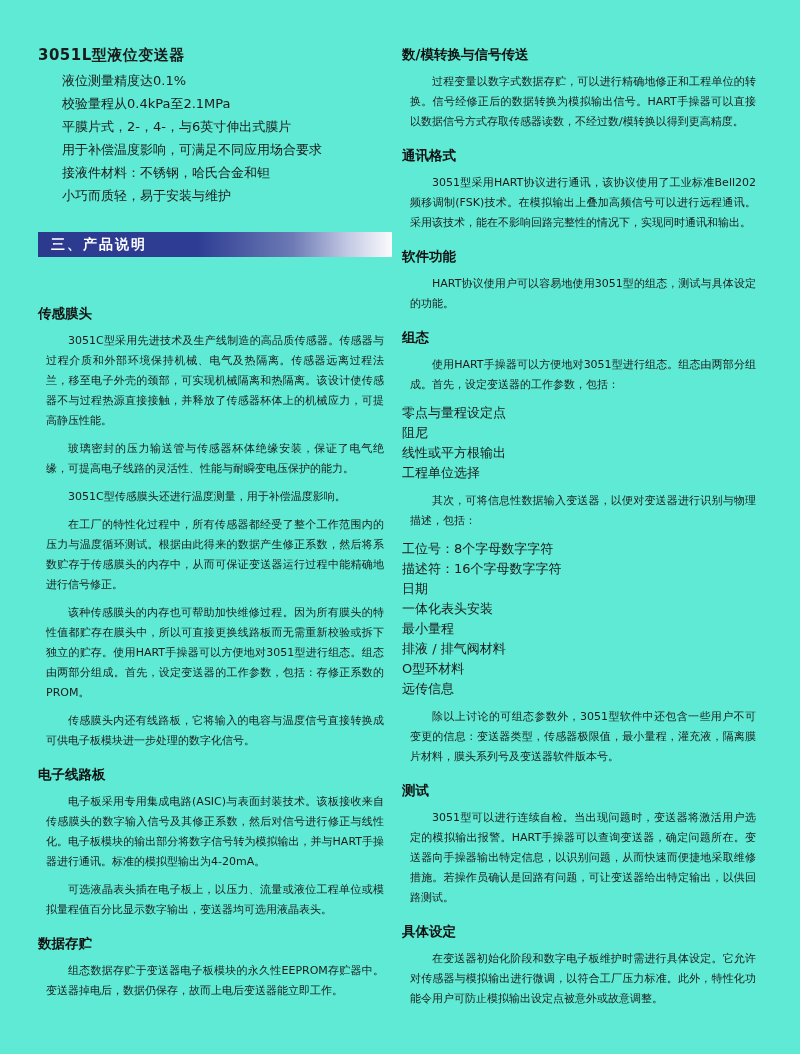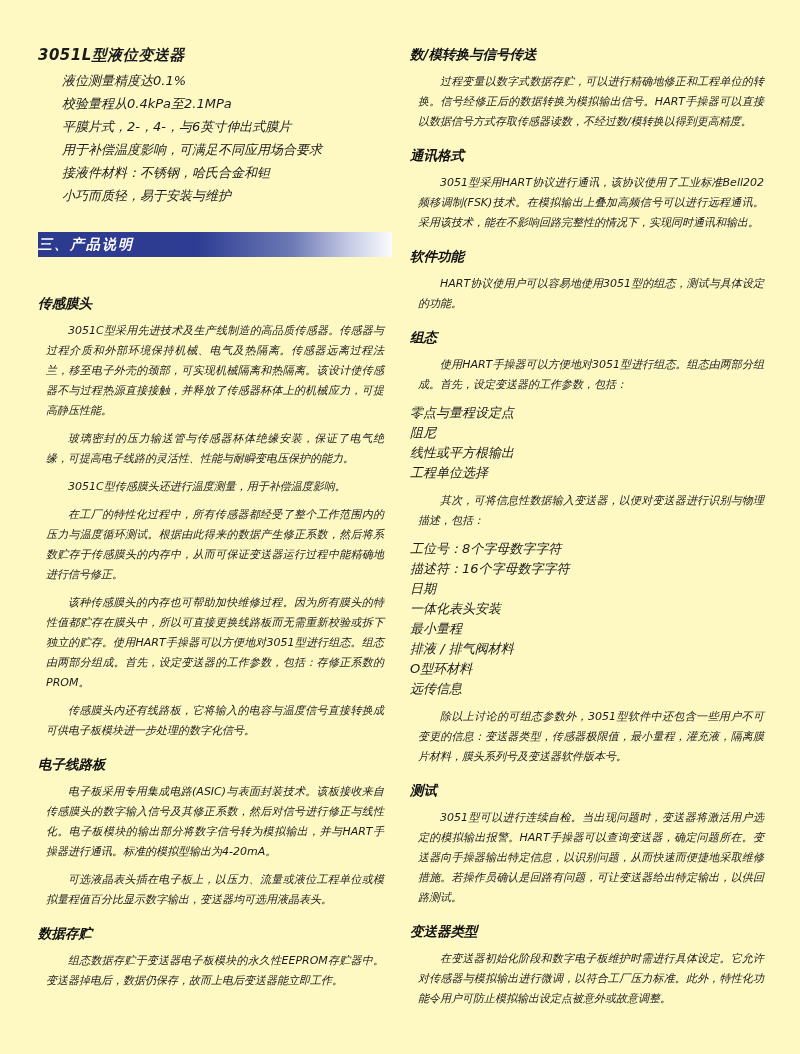--- a/index.html
+++ b/index.html
@@ -1,37 +1,37 @@
 <!DOCTYPE html>
 <html><head>
 <meta charset="utf-8">
 <style>
   html,body { margin:0; padding:0; background:#ffffff; }
   .page {
     width:800px; height:1054px; box-sizing:border-box;
-    background:#fef9c3; color:#1b1b1b;
+    background:#5eead4; color:#1b1b1b;
     font-family:"DejaVu Sans","Liberation Sans",sans-serif;
     padding:46px 28px 0 38px;
-    display:flex; gap:18px; overflow:hidden;font-style:italic;
+    display:flex; gap:10px; overflow:hidden;
   }
   .col { box-sizing:border-box; }
   .col-left  { flex:0 0 354px; width:354px; }
   .col-right { flex:0 0 362px; width:362px; }
 
   .prod-title { font-size:15px; font-weight:bold; margin:0 0 4px 0; letter-spacing:0.5px; }
   .feature { font-size:13px; line-height:23px; padding-left:24px; }
 
   .banner {
-    margin-top:25px; height:25px; line-height:25px; 
+    margin-top:25px; height:25px; line-height:25px; padding-left:13px;
     background:linear-gradient(90deg,#2c3a8e 0%,#2e3d93 45%,#6d7ab5 72%,#c6cbe5 88%,#fbfbfd 100%);
     color:#ffffff; font-size:14px; font-weight:bold; letter-spacing:2px;
   }
 
   .section h2 { font-size:13.5px; font-weight:bold; margin:15px 0 2px 0; color:#111; }
-  .section.after-banner h2 { margin-top:38px; }
+  .section.after-banner h2 { margin-top:48px; }
 
   .para {
     margin:8px; font-size:11px; line-height:20px;
     text-align:justify; text-indent:2em;
   }
   .line { margin:0; font-size:13px; line-height:20px; }
 </style>
 </head>
 <body>
 
@@ -112,18 +112,18 @@
       <p class="line">远传信息</p>
       <p class="para">除以上讨论的可组态参数外，3051型软件中还包含一些用户不可变更的信息：变送器类型，传感器极限值，最小量程，灌充液，隔离膜片材料，膜头系列号及变送器软件版本号。</p>
     </div>
 
     <div class="section">
       <h2>测试</h2>
       <p class="para">3051型可以进行连续自检。当出现问题时，变送器将激活用户选定的模拟输出报警。HART手操器可以查询变送器，确定问题所在。变送器向手操器输出特定信息，以识别问题，从而快速而便捷地采取维修措施。若操作员确认是回路有问题，可让变送器给出特定输出，以供回路测试。</p>
     </div>
 
     <div class="section">
-      <h2>变送器类型</h2>
+      <h2>具体设定</h2>
       <p class="para">在变送器初始化阶段和数字电子板维护时需进行具体设定。它允许对传感器与模拟输出进行微调，以符合工厂压力标准。此外，特性化功能令用户可防止模拟输出设定点被意外或故意调整。</p>
     </div>
 
   </div>
 </div>
 
 </body></html>

